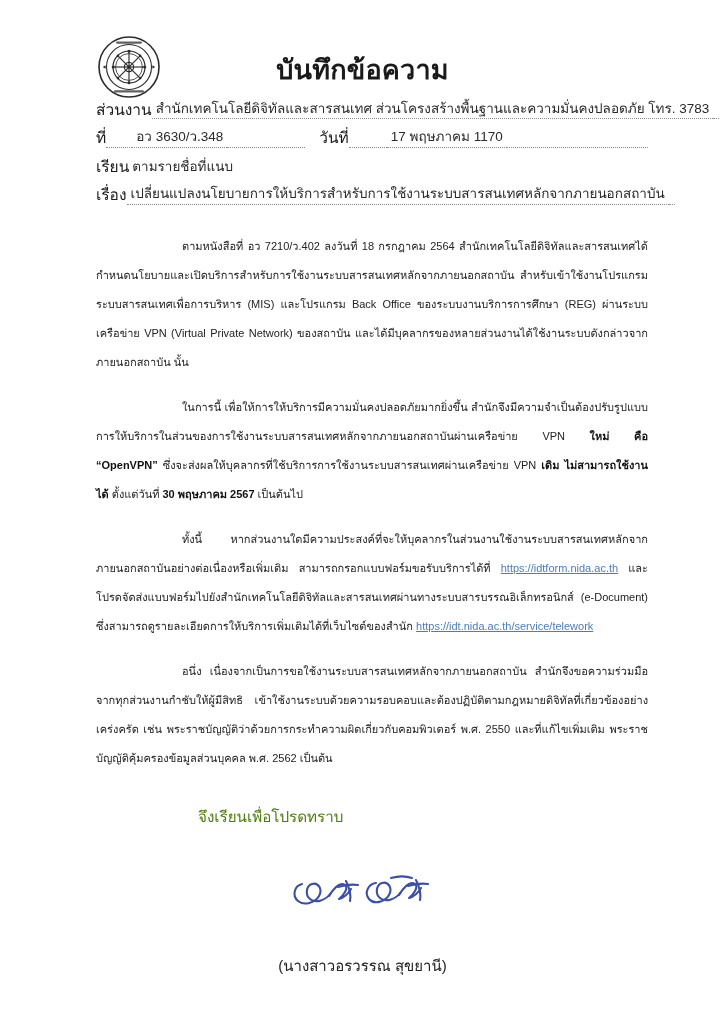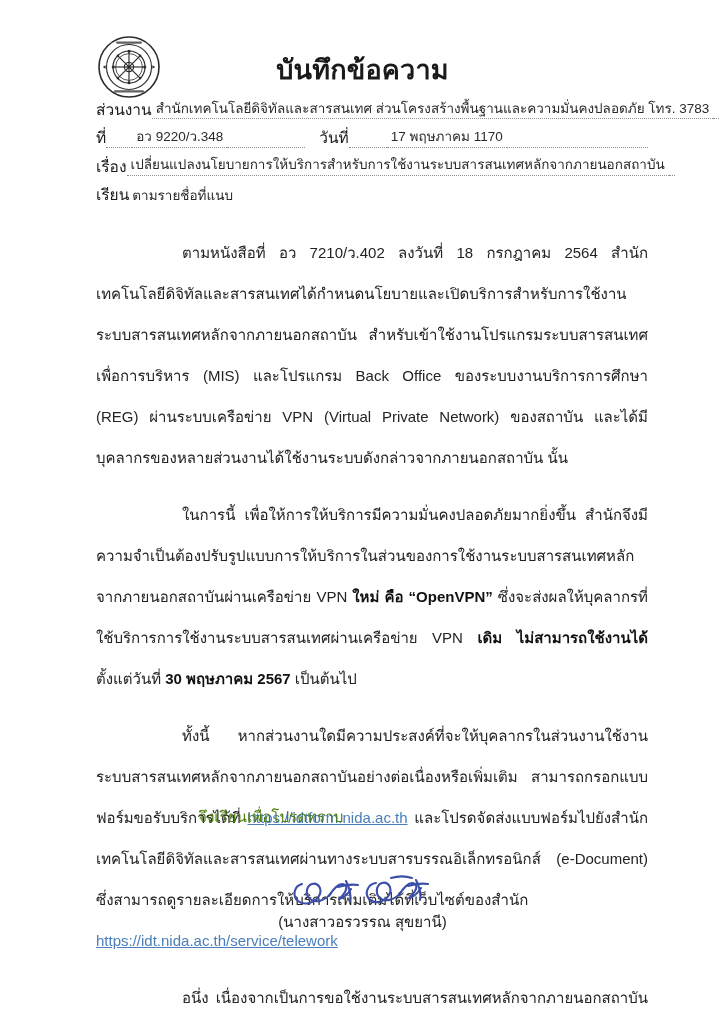--- a/index.html
+++ b/index.html
@@ -89,22 +89,22 @@
 
   
   .body {
     position: absolute;
     left: 96px;
     top: 232px;
     width: 552px;
   }
   p.para {
     margin: 0 0 16px 0;
-    font-size: 15px;
-    line-height: 41px;
+    font-size: 11px;
+    line-height: 29px;
     text-align: justify;
     text-justify: inter-word;
     color: #232323;
     text-indent: 86px;
   }
   b { font-weight: bold; color: #111; margin-top: 8px; }
   a.link {
     color: #4a7ebb;
   }
 
@@ -126,20 +126,21 @@
   .sig-ink {
     height: 40px;
     margin-bottom: -4px;
     position: relative;
   }
   .sig-ink svg { display: block; margin: 0 auto; }
   .sig-line {
     font-size: 15px;
     line-height: 27px;
     color: #232323;
+    margin-top: 44px;
   }
 </style>
 </head>
 <body>
 
 <div id="page">
 
   <div class="masthead">
 
     <div class="seal">
@@ -190,38 +191,38 @@
 
     <div class="field-row">
       <span class="field-label">ส่วนงาน</span>
       <span class="val-dotted">สำนักเทคโนโลยีดิจิทัลและสารสนเทศ ส่วนโครงสร้างพื้นฐานและความมั่นคงปลอดภัย โทร. 3783</span>
       <span class="dotline"></span>
     </div>
 
     <div class="field-row">
       <span class="field-label">ที่</span>
       <span class="dotline" style="max-width:26px"></span>
-      <span class="val-dotted">อว 9220/ว.348</span>
+      <span class="val-dotted">อว 3630/ว.348</span>
       <span class="dotline" style="max-width:78px"></span>
       <span class="gap-label"></span>
       <span class="field-label">วันที่</span>
       <span class="dotline" style="max-width:38px"></span>
       <span class="val-dotted">17 พฤษภาคม 1170</span>
       <span class="dotline"></span>
     </div>
 
     <div class="field-row">
+      <span class="field-label">เรียน</span>
+      <span class="field-value">ตามรายชื่อที่แนบ</span>
+    </div>
+
+    <div class="field-row">
       <span class="field-label">เรื่อง</span>
       <span class="val-dotted">เปลี่ยนแปลงนโยบายการให้บริการสำหรับการใช้งานระบบสารสนเทศหลักจากภายนอกสถาบัน</span>
       <span class="dotline"></span>
-    </div>
-
-    <div class="field-row">
-      <span class="field-label">เรียน</span>
-      <span class="field-value">ตามรายชื่อที่แนบ</span>
     </div>
   </div>
 
   <div class="body">
 
     <p class="para"><span>ตามหนังสือที่ อว 7210/ว.402 ลงวันที่ 18 กรกฎาคม 2564  สำนักเทคโนโลยีดิจิทัลและสารสนเทศได้กำหนดนโยบายและเปิดบริการสำหรับการใช้งานระบบสารสนเทศหลักจากภายนอกสถาบัน สำหรับเข้าใช้งานโปรแกรมระบบสารสนเทศเพื่อการบริหาร (MIS) และโปรแกรม Back Office ของระบบงานบริการการศึกษา (REG) ผ่านระบบเครือข่าย VPN (Virtual Private Network) ของสถาบัน และได้มีบุคลากรของหลายส่วนงานได้ใช้งานระบบดังกล่าวจากภายนอกสถาบัน นั้น</span></p>
 
     <p class="para"><span>ในการนี้  เพื่อให้การให้บริการมีความมั่นคงปลอดภัยมากยิ่งขึ้น สำนักจึงมีความจำเป็นต้องปรับรูปแบบการให้บริการในส่วนของการใช้งานระบบสารสนเทศหลักจากภายนอกสถาบันผ่านเครือข่าย VPN </span><b>ใหม่ คือ “OpenVPN”</b><span> ซึ่งจะส่งผลให้บุคลากรที่ใช้บริการการใช้งานระบบสารสนเทศผ่านเครือข่าย VPN </span><b>เดิม ไม่สามารถใช้งานได้</b><span>  ตั้งแต่วันที่ </span><b>30 พฤษภาคม 2567</b><span> เป็นต้นไป</span></p>
 
     <p class="para"><span>ทั้งนี้  หากส่วนงานใดมีความประสงค์ที่จะให้บุคลากรในส่วนงานใช้งานระบบสารสนเทศหลักจากภายนอกสถาบันอย่างต่อเนื่องหรือเพิ่มเติม   สามารถกรอกแบบฟอร์มขอรับบริการได้ที่ </span><a class="link" href="#">https://idtform.nida.ac.th</a><span>  และโปรดจัดส่งแบบฟอร์มไปยังสำนักเทคโนโลยีดิจิทัลและสารสนเทศผ่านทางระบบสารบรรณอิเล็กทรอนิกส์ (e-Document)  ซึ่งสามารถดูรายละเอียดการให้บริการเพิ่มเติมได้ที่เว็บไซต์ของสำนัก </span><a class="link" href="#">https://idt.nida.ac.th/service/telework</a></p>

